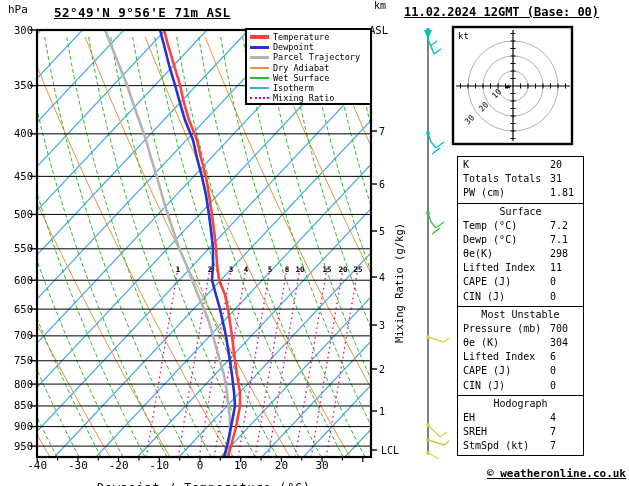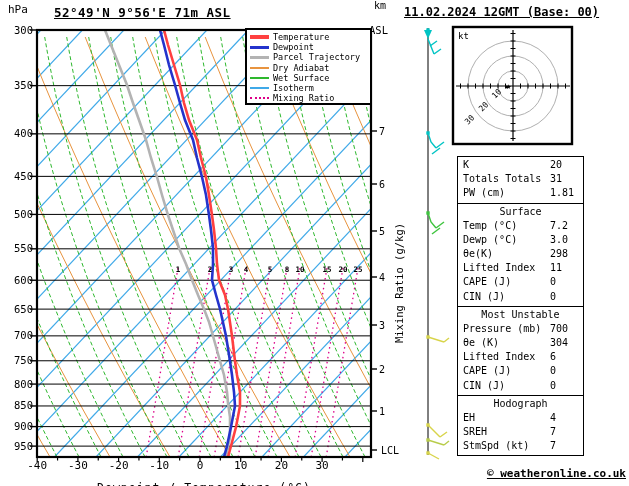--- a/index.html
+++ b/index.html
@@ -330,21 +330,21 @@
 
   <div id="datatable">
       <div class="tbl-section">
         <div class="tbl-row">K<span class="tbl-val">20</span></div>
         <div class="tbl-row">Totals Totals<span class="tbl-val">31</span></div>
         <div class="tbl-row">PW (cm)<span class="tbl-val">1.81</span></div>
       </div>
       <div class="tbl-section">
         <div class="tbl-title">Surface</div>
         <div class="tbl-row">Temp (°C)<span class="tbl-val">7.2</span></div>
-        <div class="tbl-row">Dewp (°C)<span class="tbl-val">3.0</span></div>
+        <div class="tbl-row">Dewp (°C)<span class="tbl-val">7.1</span></div>
         <div class="tbl-row">θe(K)<span class="tbl-val">298</span></div>
         <div class="tbl-row">Lifted Index<span class="tbl-val">11</span></div>
         <div class="tbl-row">CAPE (J)<span class="tbl-val">0</span></div>
         <div class="tbl-row">CIN (J)<span class="tbl-val">0</span></div>
       </div>
       <div class="tbl-section">
         <div class="tbl-title">Most Unstable</div>
         <div class="tbl-row">Pressure (mb)<span class="tbl-val">700</span></div>
         <div class="tbl-row">θe (K)<span class="tbl-val">304</span></div>
         <div class="tbl-row">Lifted Index<span class="tbl-val">6</span></div>

